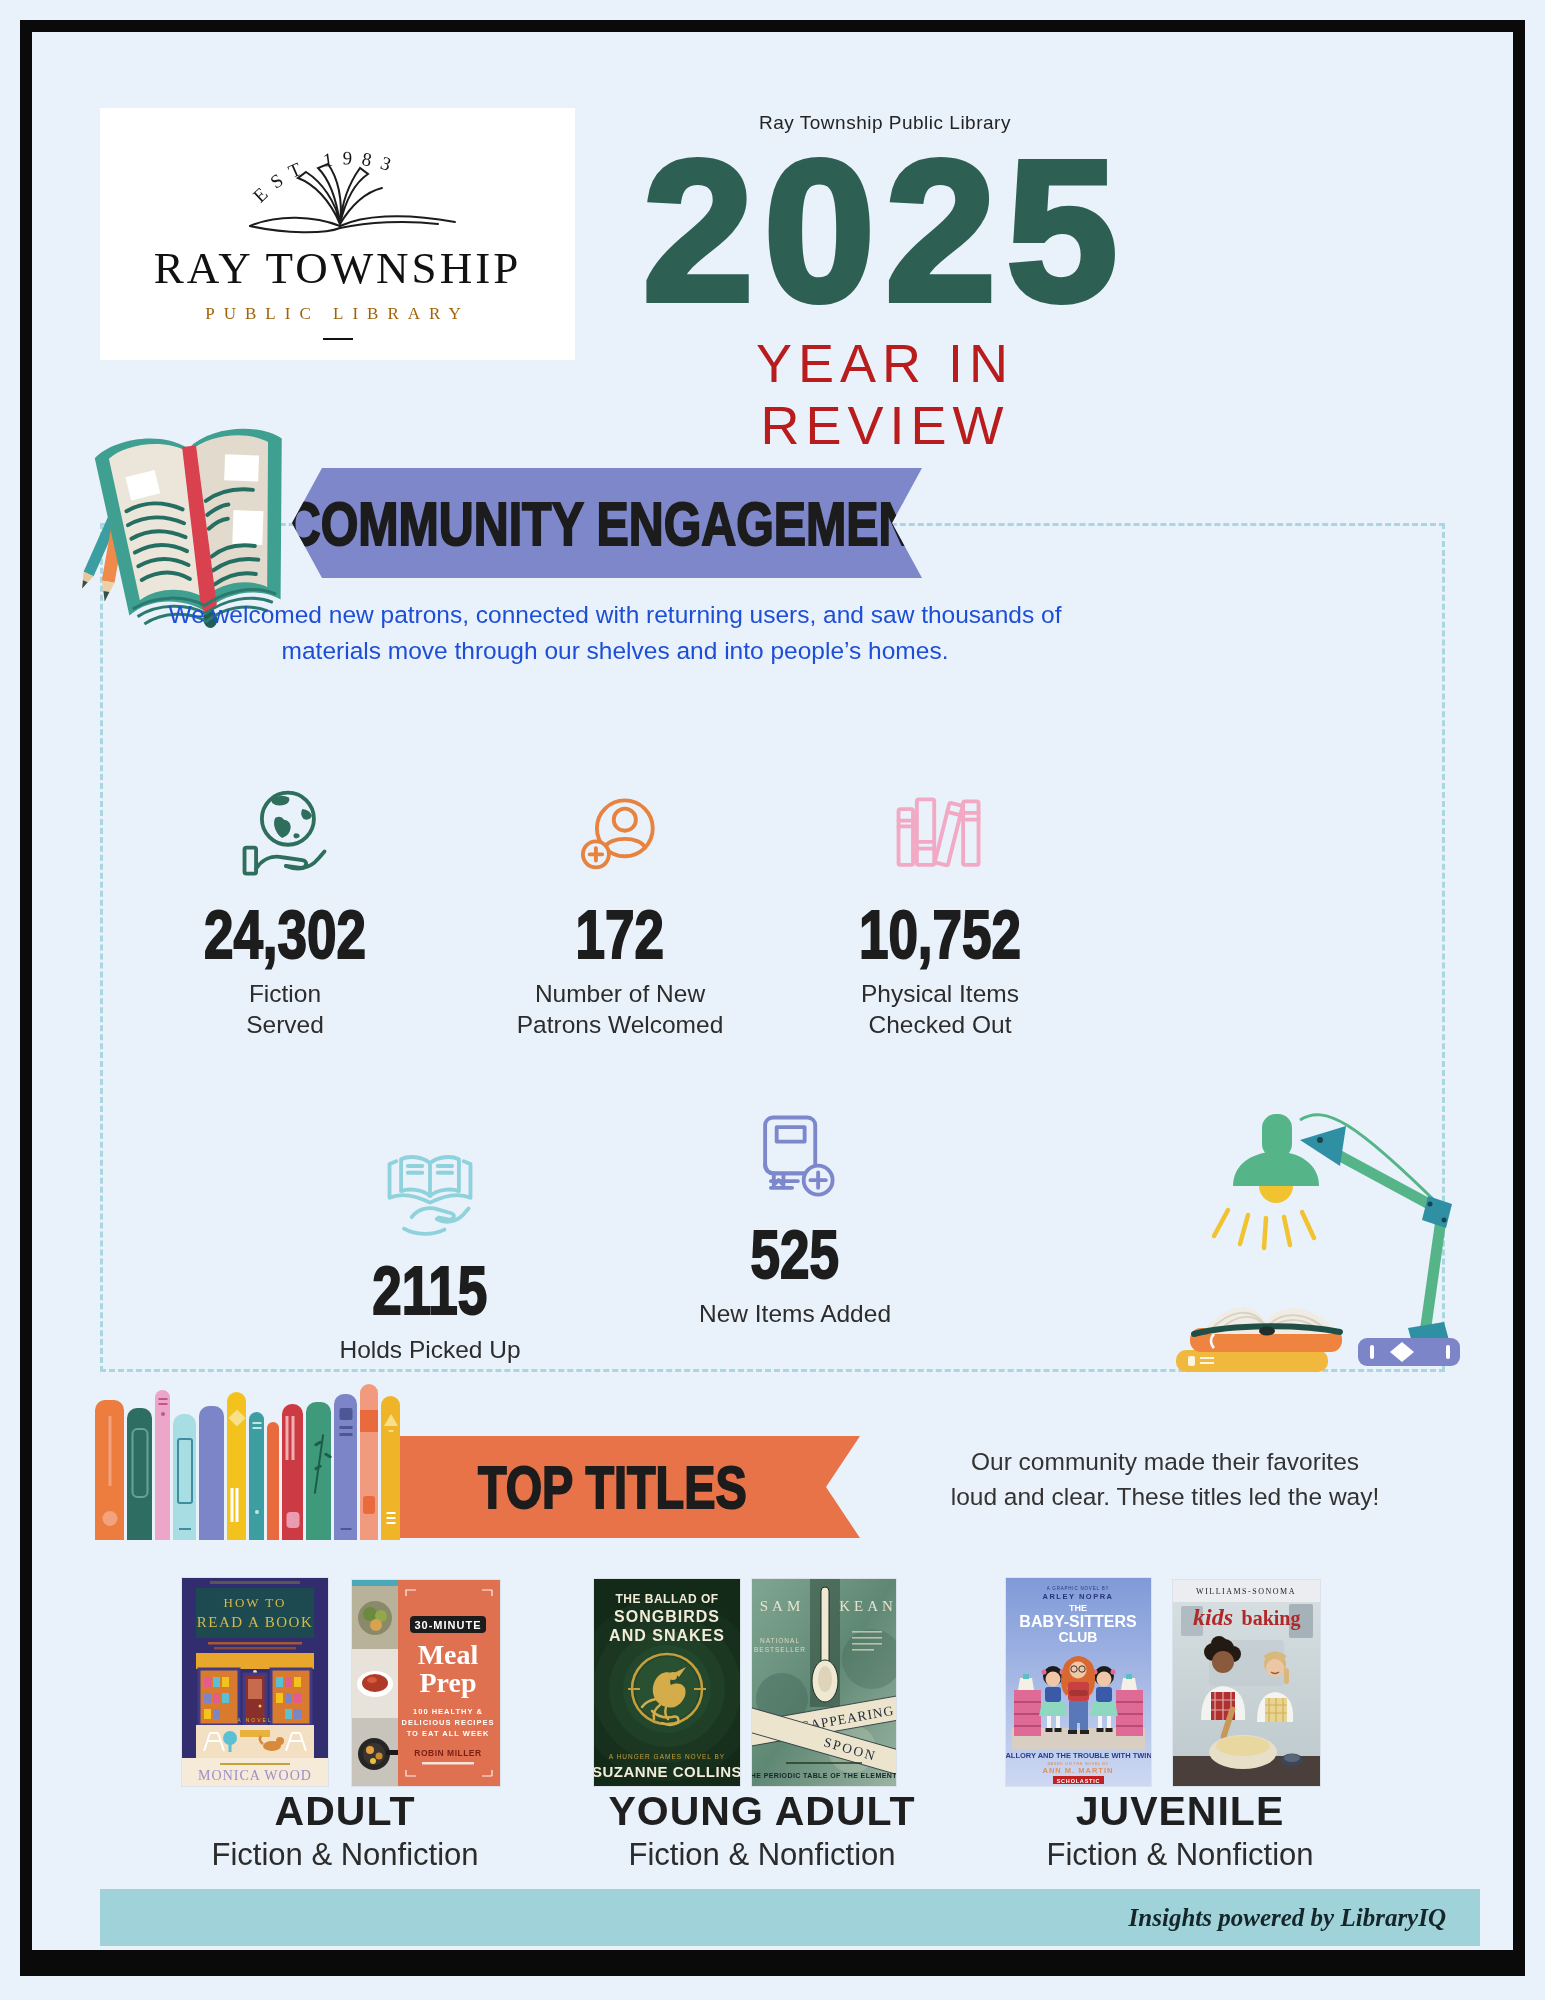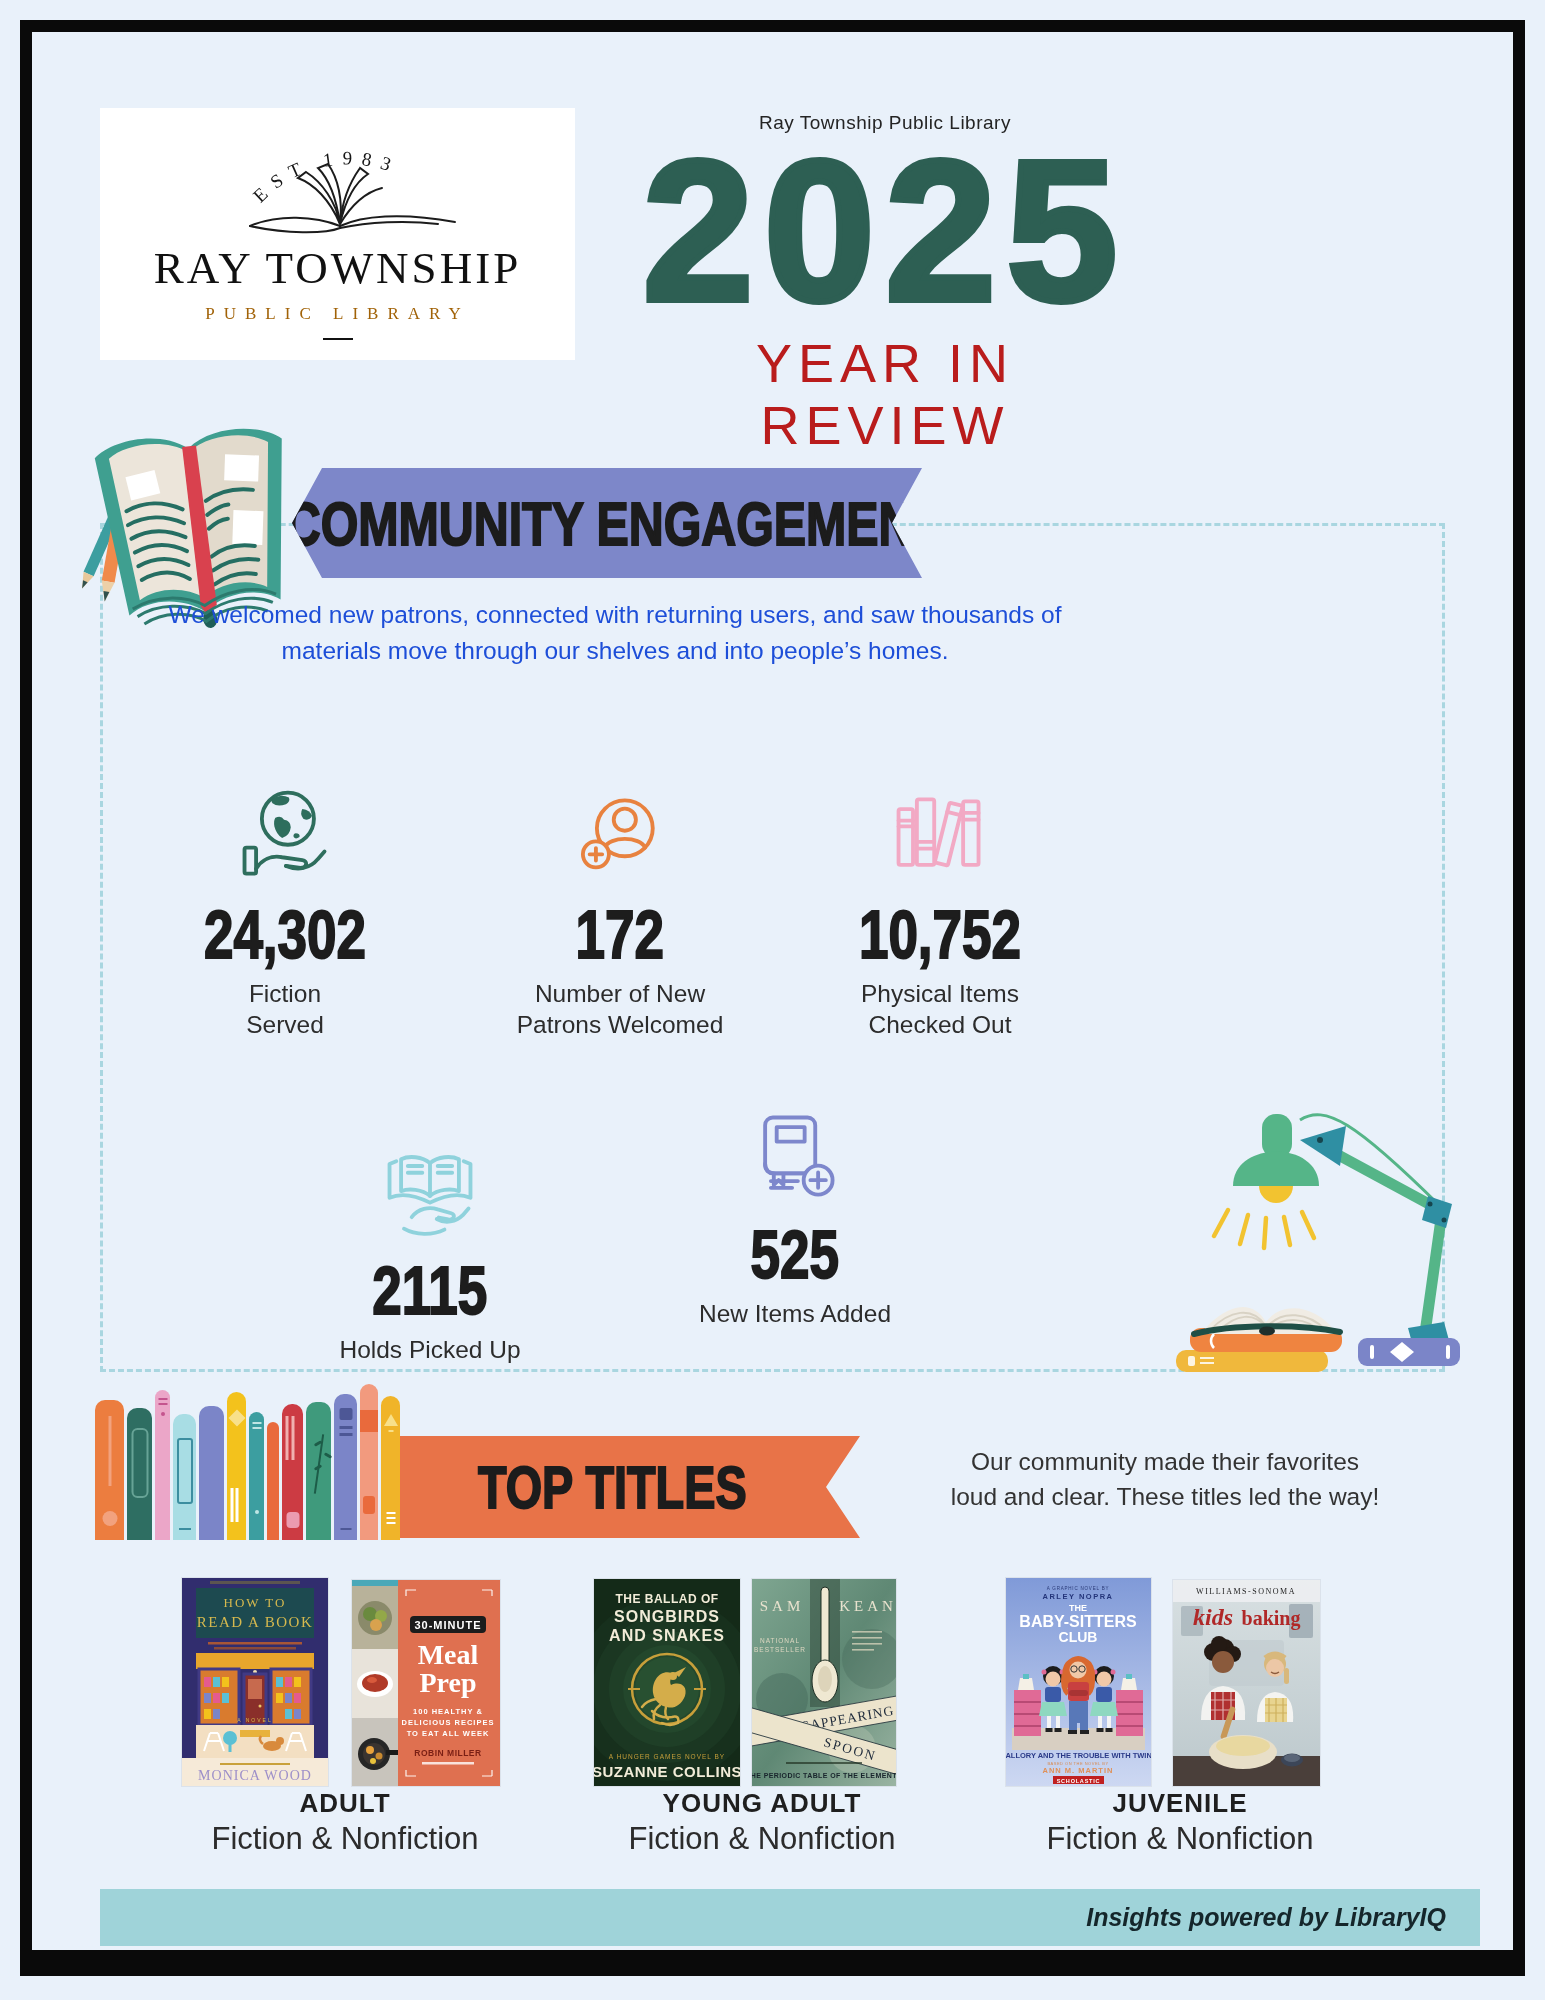--- a/index.html
+++ b/index.html
@@ -36,25 +36,25 @@
   
   .spines{position:absolute;left:95px;top:1395px;width:300px;height:145px;display:flex;align-items:flex-end;gap:3px;z-index:3;}
   .spine{border-radius:10px 10px 0 0;position:relative;flex:none;}
   .spine i{position:absolute;left:50%;transform:translateX(-50%);display:block;}
   .banner-top-titles{left:390px;top:1436px;width:470px;height:102px;background:#e87348;
       clip-path:polygon(0 0,470px 0,436px 51px,470px 102px,0 102px);justify-content:center;padding-right:26px;box-sizing:border-box;z-index:2;}
   .banner-title2{font-size:60px;font-weight:800;color:#1c1c1c;-webkit-text-stroke:2px #1c1c1c;white-space:nowrap;}
   .tt-desc{position:absolute;left:880px;top:1444px;width:570px;text-align:center;font-size:24.5px;line-height:35px;color:#333;z-index:2;}
   .cover{position:absolute;z-index:3;box-shadow:0 0 0 1px rgba(0,0,0,.06);}
   .cat{position:absolute;width:400px;text-align:center;z-index:3;}
-  .cat-name{font-size:26px;font-weight:800;color:#1f1f1f;letter-spacing:1px;}
+  .cat-name{font-size:41px;font-weight:800;color:#1f1f1f;letter-spacing:1px;}
   .cat-genres{font-size:31px;color:#2c2c2c;margin-top:2px;}
   
   .footer-bar{position:absolute;left:100px;top:1889px;width:1380px;height:57px;background:#9fd3d9;z-index:5;
-              display:flex;align-items:center;justify-content:flex-end;padding-right:34px;box-sizing:border-box;}
+              display:flex;align-items:center;justify-content:flex-end;padding-right:34px;box-sizing:border-box;font-family:Liberation Serif, serif;}
   .footer-text{font-size:25px;font-weight:700;font-style:italic;color:#15262b;}
   svg text{font-family:"Liberation Sans",sans-serif;}
   svg .serif{font-family:"Liberation Serif",serif;}
 </style>
 </head>
 <body>
 
 <div id="page">
 
   <div class="frame"></div>

